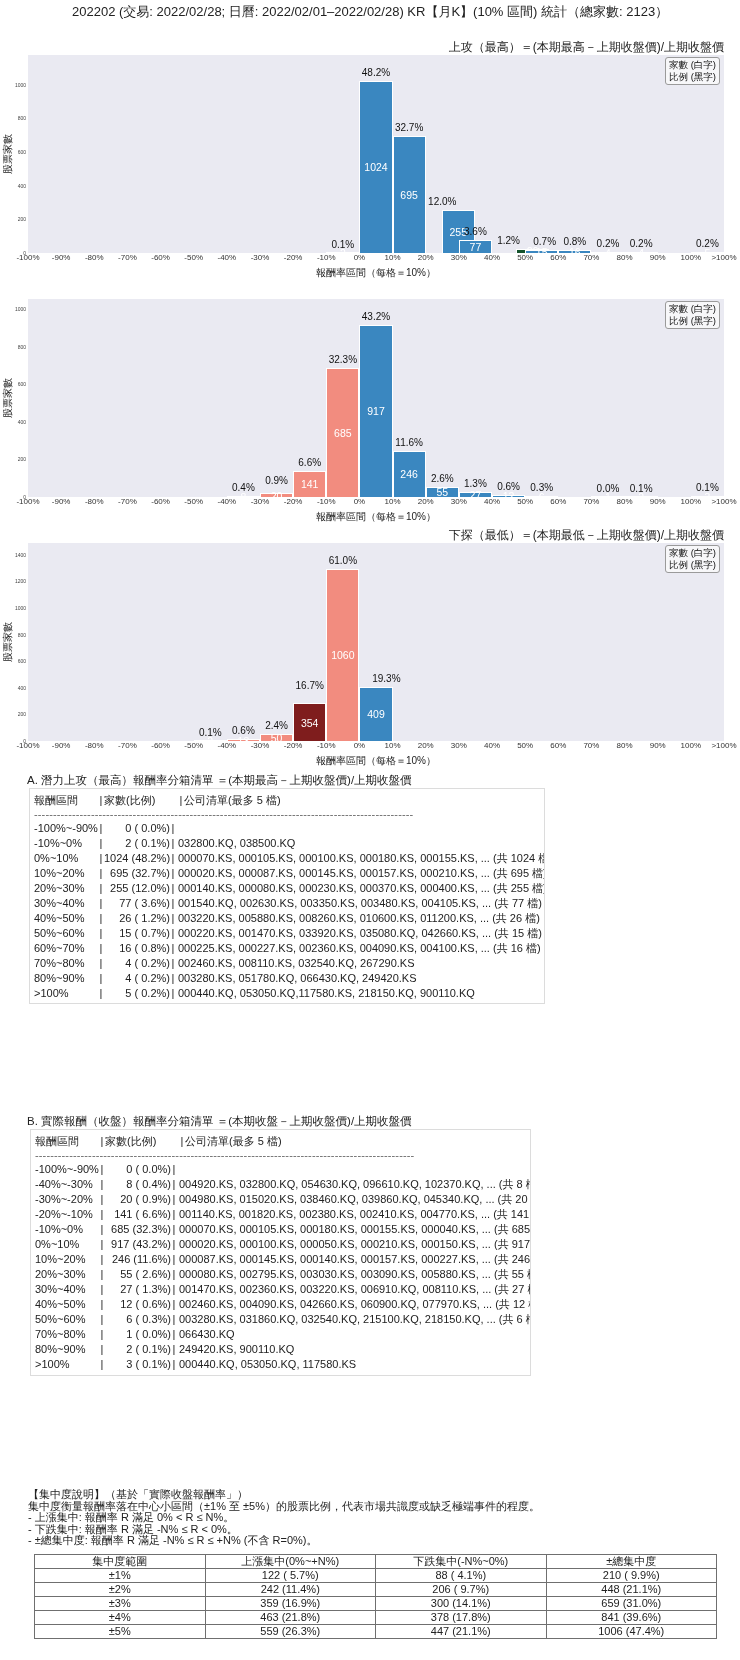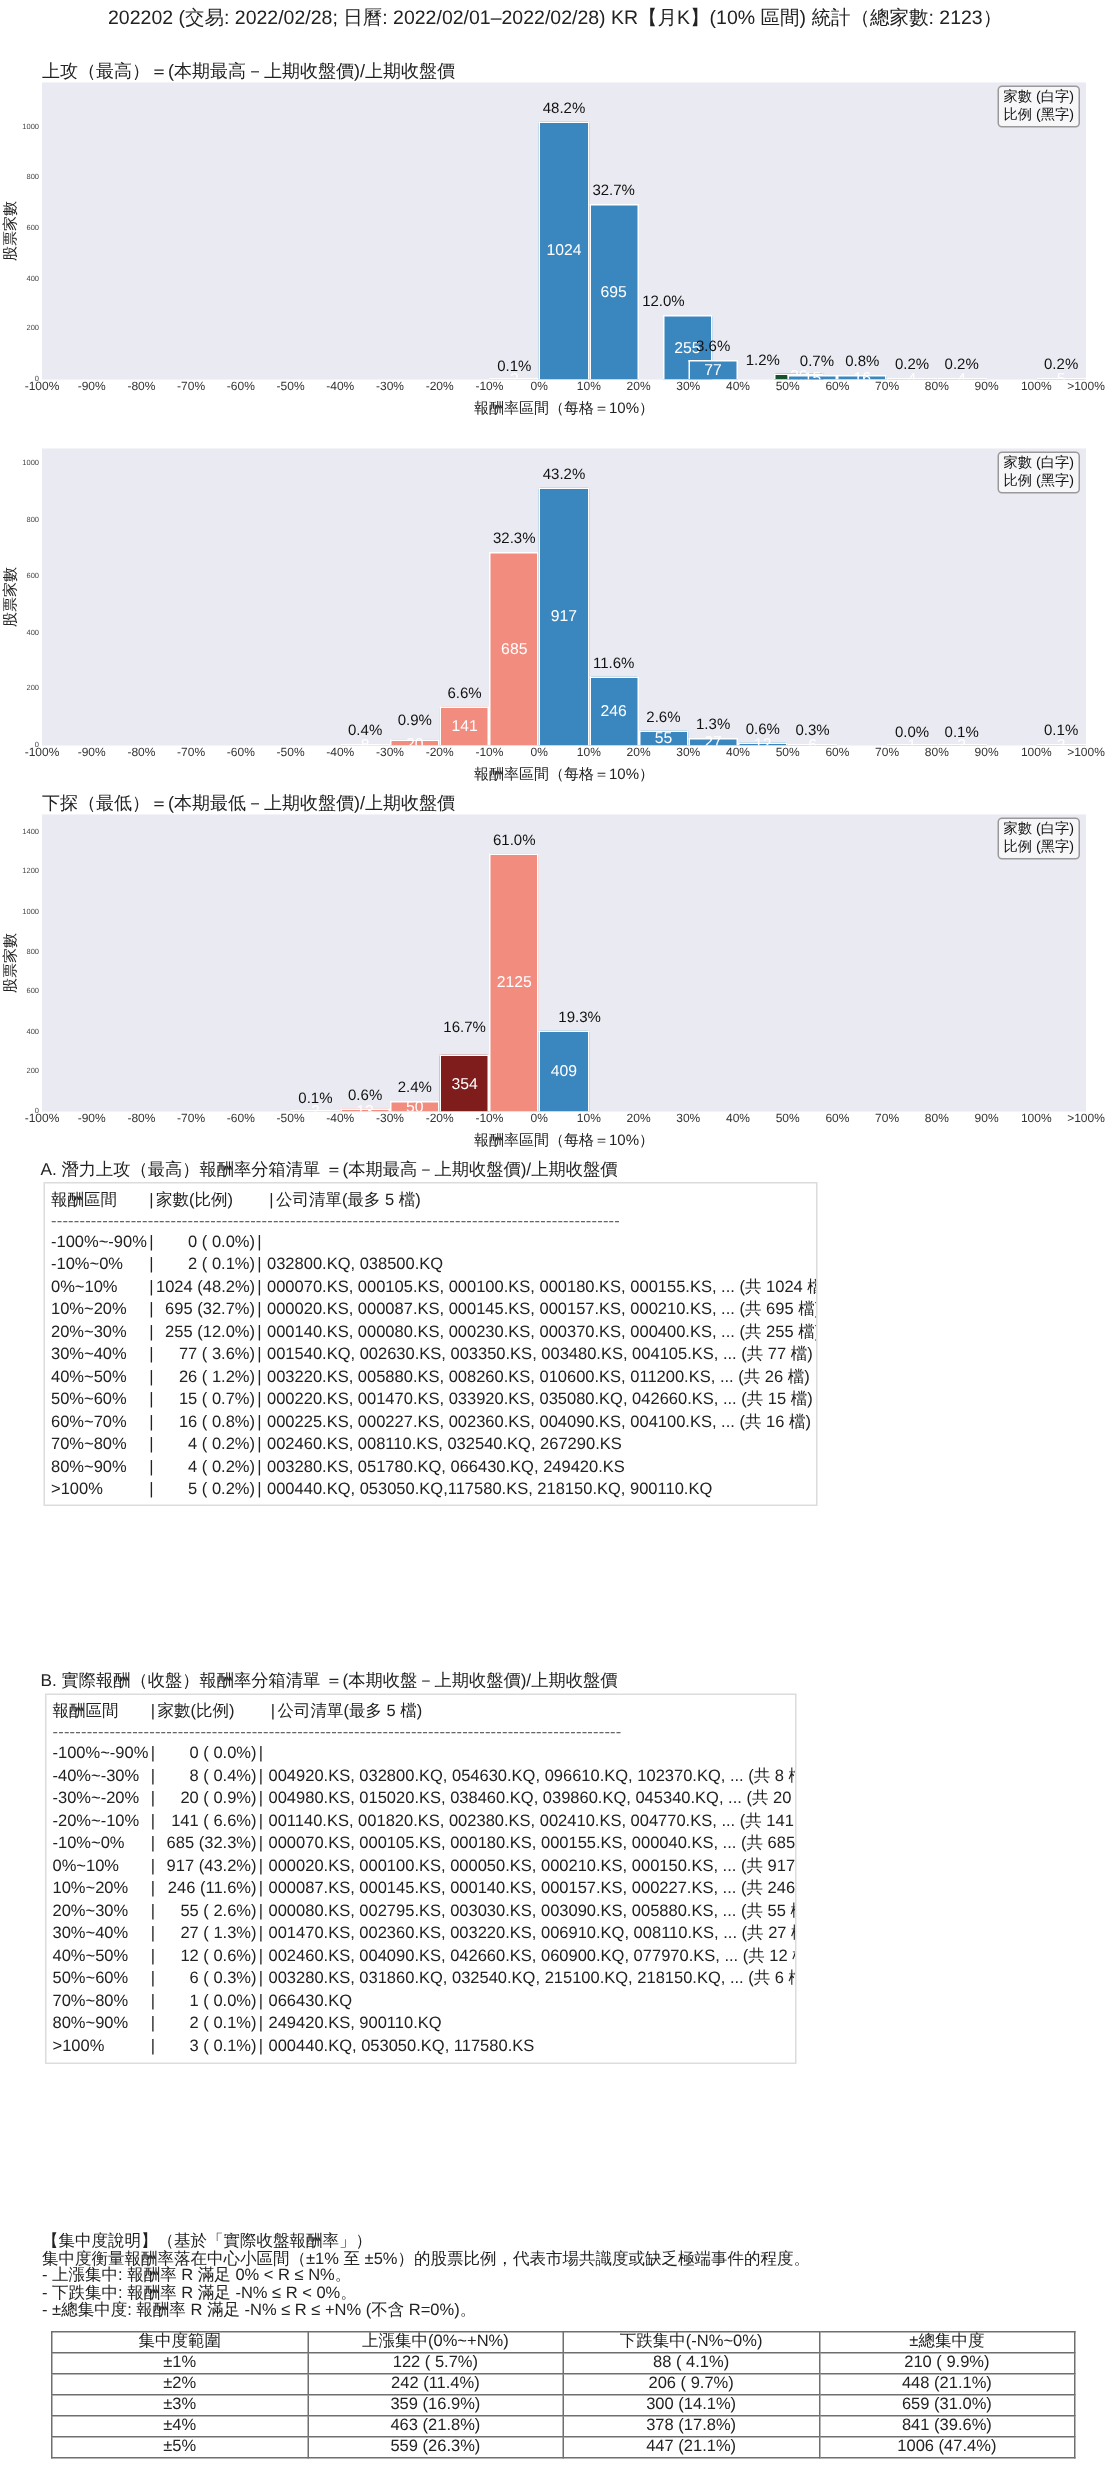--- a/index.html
+++ b/index.html
@@ -2,21 +2,21 @@
 <html><head>
 <meta charset="utf-8">
 <style>
   html,body{margin:0;padding:0;}
   body{width:740px;height:1660px;position:relative;background:#ffffff;overflow:hidden;
        font-family:"Liberation Sans","DejaVu Sans",sans-serif;color:#222;}
   .main-title{position:absolute;left:72px;top:3px;font-size:13px;line-height:18px;white-space:nowrap;color:#222;}
 
   
   .chart{position:absolute;left:0;width:740px;height:244px;}
-  .chart-title{position:absolute;left:28px;width:696px;top:0;height:16px;line-height:16px;text-align:left;font-size:12px;white-space:nowrap;color:#222;}
+  .chart-title{position:absolute;left:28px;width:696px;top:0;height:16px;line-height:16px;text-align:right;font-size:12px;white-space:nowrap;color:#222;}
   .plot{position:absolute;left:28px;top:16px;width:696px;height:198px;overflow:hidden;}
   .bar{position:absolute;bottom:0;box-sizing:border-box;border:1px solid #ffffff;border-bottom:none;overflow:visible;}
   .bar-count{position:absolute;left:-6px;right:-6px;top:50%;transform:translateY(-50%);text-align:center;color:#ffffff;font-size:10.5px;line-height:12px;white-space:nowrap;}
   .bar-pct{position:absolute;text-align:center;font-size:10px;line-height:12px;color:#111;white-space:nowrap;}
   .legend{position:absolute;right:4px;top:2px;padding:1px 3px;background:#f7f7f9;border:1px solid #9a9a9a;border-radius:3px;font-size:9.5px;line-height:12px;color:#111;white-space:nowrap;}
   .xtick{position:absolute;top:214px;width:44px;margin-left:-22px;text-align:center;font-size:8px;line-height:10px;color:#333;white-space:nowrap;}
   .ytick{position:absolute;left:2px;width:24px;text-align:right;font-size:5px;line-height:6px;color:#444;}
   .xlabel{position:absolute;left:28px;width:696px;top:228px;text-align:center;font-size:10px;line-height:12px;color:#222;white-space:nowrap;}
   .ylabel{position:absolute;left:8px;top:115px;transform:translate(-50%,-50%) rotate(-90deg);font-size:10px;line-height:12px;white-space:nowrap;color:#222;}
 
@@ -233,21 +233,21 @@
         <span class="bar-pct" style="left: 190.857px; width: 49.1429px; bottom: 3.72839px;">0.6%</span>
         <div class="bar" style="left: 232px; width: 33.1429px; height: 6.64764px; background: rgb(242, 140, 127);">
           <span class="bar-count">50</span>
         </div>
         <span class="bar-pct" style="left: 224px; width: 49.1429px; bottom: 8.64764px;">2.4%</span>
         <div class="bar" style="left: 265.143px; width: 33.1429px; height: 38px; background: #7f1d1d;">
           <span class="bar-count">354</span>
         </div>
         <span class="bar-pct" style="left: 257.143px; width: 49.1429px; bottom: 49.0653px;">16.7%</span>
         <div class="bar" style="left: 298.286px; width: 33.1429px; height: 172.174px; background: rgb(242, 140, 127);">
-          <span class="bar-count">2125</span>
+          <span class="bar-count">1060</span>
         </div>
         <span class="bar-pct" style="left: 290.286px; width: 49.1429px; bottom: 174.174px;">61.0%</span>
         <div class="bar" style="left: 331.429px; width: 33.1429px; height: 54.3777px; background: rgb(58, 135, 192);">
           <span class="bar-count">409</span>
         </div>
         <span class="bar-pct" style="left: 323.429px; width: 49.1429px; bottom: 56.3777px; text-align: right;">19.3%</span>
         <div class="legend">
           <div class="legend-line">家數 (白字)</div>
           <div class="legend-line">比例 (黑字)</div>
         </div>

